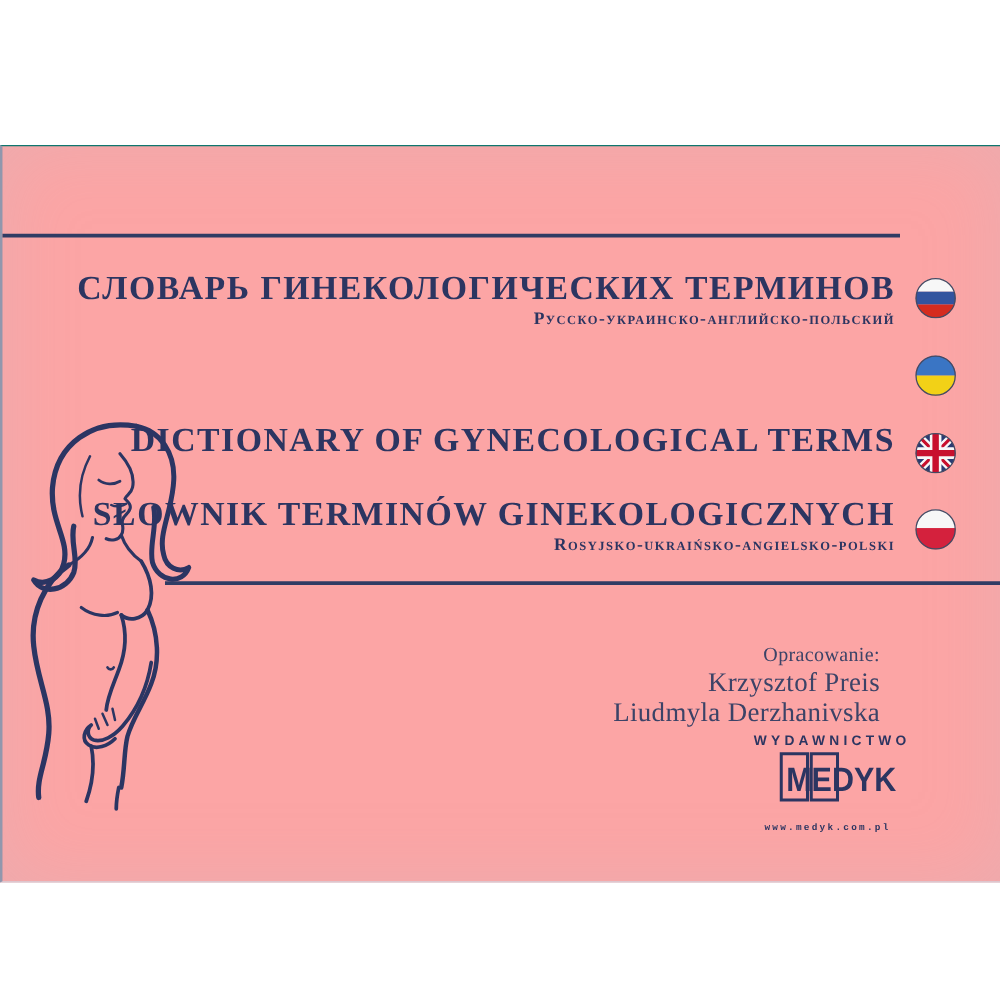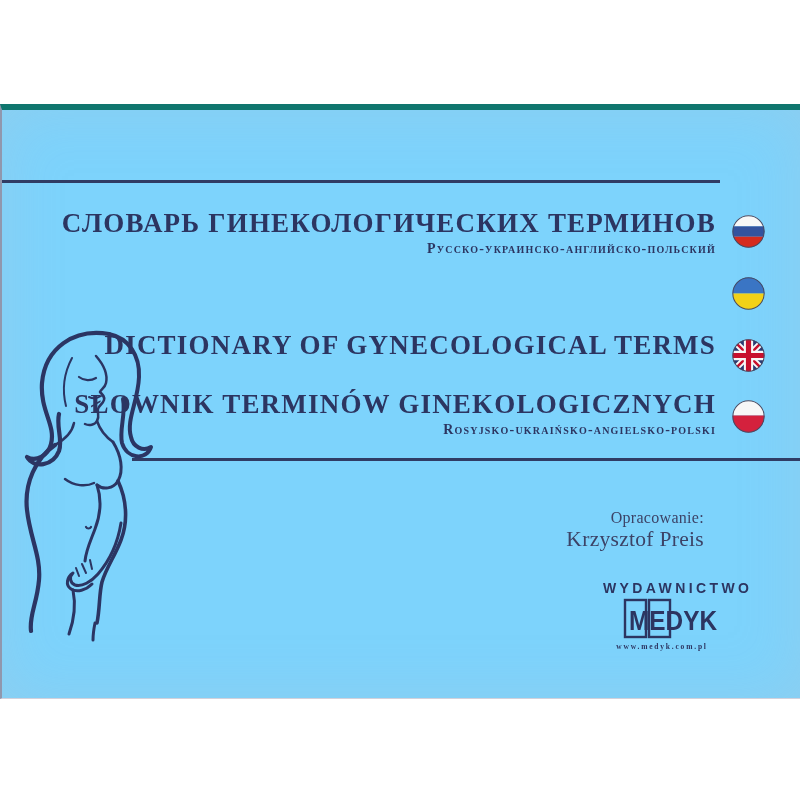--- a/index.html
+++ b/index.html
@@ -1,24 +1,24 @@
 <!DOCTYPE html>
 <html><head>
 <meta charset="utf-8">
 <style>
   html,body{margin:0;padding:0;}
   body{
     width:800px;height:800px;position:relative;background:#ffffff;
     font-family:"Liberation Serif", serif;overflow:hidden;
   }
   .cover{
-    position:absolute;left:0;top:104px;width:798px;height:588px;
-    background:#7dd3fc;
+    position:absolute;left:0;top:116px;width:798px;height:588px;
+    background:#fca5a5;
     border-left:2px solid #9097ad;
-    border-top:6px solid #0f766e;
+    border-top:1px solid #0f766e;
     border-bottom:1px solid #d2d1dc;
     box-shadow:inset 0 0 60px rgba(190,190,205,0.25);
   }
   .rule{position:absolute;background:#303c64;height:3px;}
   .rule-top{left:0;top:70px;width:718px;}
   .rule-mid{left:130px;top:348px;width:668px;}
   .title-row{position:absolute;right:84px;text-align:right;white-space:nowrap;}
   .book-title{
     font-size:27px;font-weight:bold;color:#2c3561;
     letter-spacing:1.2px;line-height:28px;
@@ -26,27 +26,27 @@
   .book-subtitle{
     font-size:14px;color:#2c3561;font-variant:small-caps;
     letter-spacing:1.2px;line-height:17px;margin-top:3px;font-weight:600;
   }
   .flag{position:absolute;left:730px;width:33px;height:33px;}
   .credits{position:absolute;right:96px;top:367px;text-align:right;color:#3c4367;margin-top:32px;}
   .credits-label{font-size:16px;line-height:18px;letter-spacing:0.3px;}
   .credits-name{font-size:21.5px;line-height:24px;letter-spacing:0.3px;}
   .publisher{position:absolute;left:598px;top:470px;width:124px;text-align:center;color:#2c3561;}
   .imprint{
-    font-family:"Liberation Sans", sans-serif;font-size:14px;font-weight:bold;
+    font-family:"Liberation Sans", sans-serif;font-size:11px;font-weight:bold;
     letter-spacing:3.4px;padding-left:3px;color:#2c3561;
   }
   .logo-svg{display:block;margin:1px auto 0 auto;}
   .website{
-    font-family:Liberation Serif, serif;font-size:7.5px;font-weight:bold;
-    letter-spacing:1.8px;margin-top:1px;color:#2c3561;
+    font-family:Liberation Mono, monospace;font-size:7.5px;font-weight:bold;
+    letter-spacing:1.8px;margin-top:15px;color:#2c3561;
   }
   .figure-wrap{position:absolute;left:10px;top:218px;}
 </style>
 </head>
 <body>
 
 <div class="cover">
 
   <div class="rule rule-top"></div>
   <div class="rule rule-mid"></div>
@@ -115,20 +115,21 @@
     <g clip-path="url(#cfp)">
       <rect x="0" y="0" width="32" height="15" fill="#f7f7f7"></rect>
       <rect x="0" y="15" width="32" height="17" fill="#d4213d"></rect>
     </g>
     <circle cx="16" cy="16" r="15.2" fill="none" stroke="#464a63" stroke-width="1"></circle>
   </svg>
 
   <div class="credits">
     <div class="credits-label">Opracowanie:</div>
     <div class="credits-name">Krzysztof Preis</div>
+    <div class="credits-name">Liudmyla Derzhanivska</div>
   </div>
 
   <div class="publisher">
     <div class="imprint">WYDAWNICTWO</div>
     <svg class="logo-svg" width="124" height="44" viewBox="0 0 124 44">
       <rect x="25" y="3" width="21" height="37" fill="none" stroke="#2c3561" stroke-width="2.4"></rect>
       <rect x="49" y="3" width="21" height="37" fill="none" stroke="#2c3561" stroke-width="2.4"></rect>
       <text x="29" y="33" font-family="Liberation Sans, sans-serif" font-weight="bold" font-size="27" fill="#2c3561" textLength="88" lengthAdjust="spacingAndGlyphs">MEDYK</text>
     </svg>
     <div class="website">www.medyk.com.pl</div>

